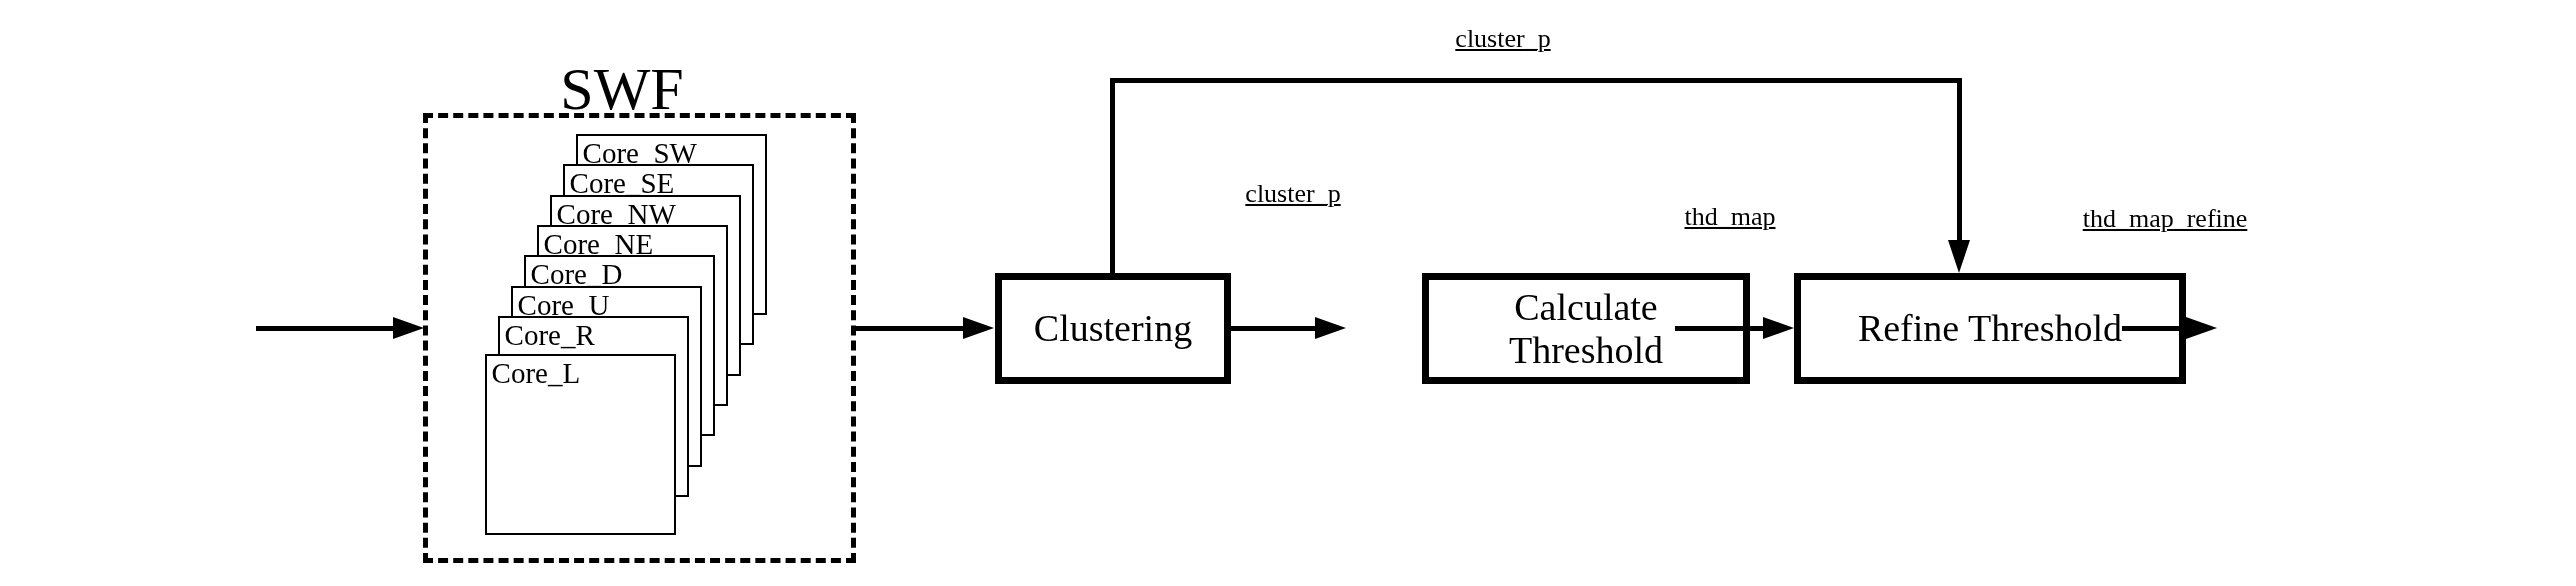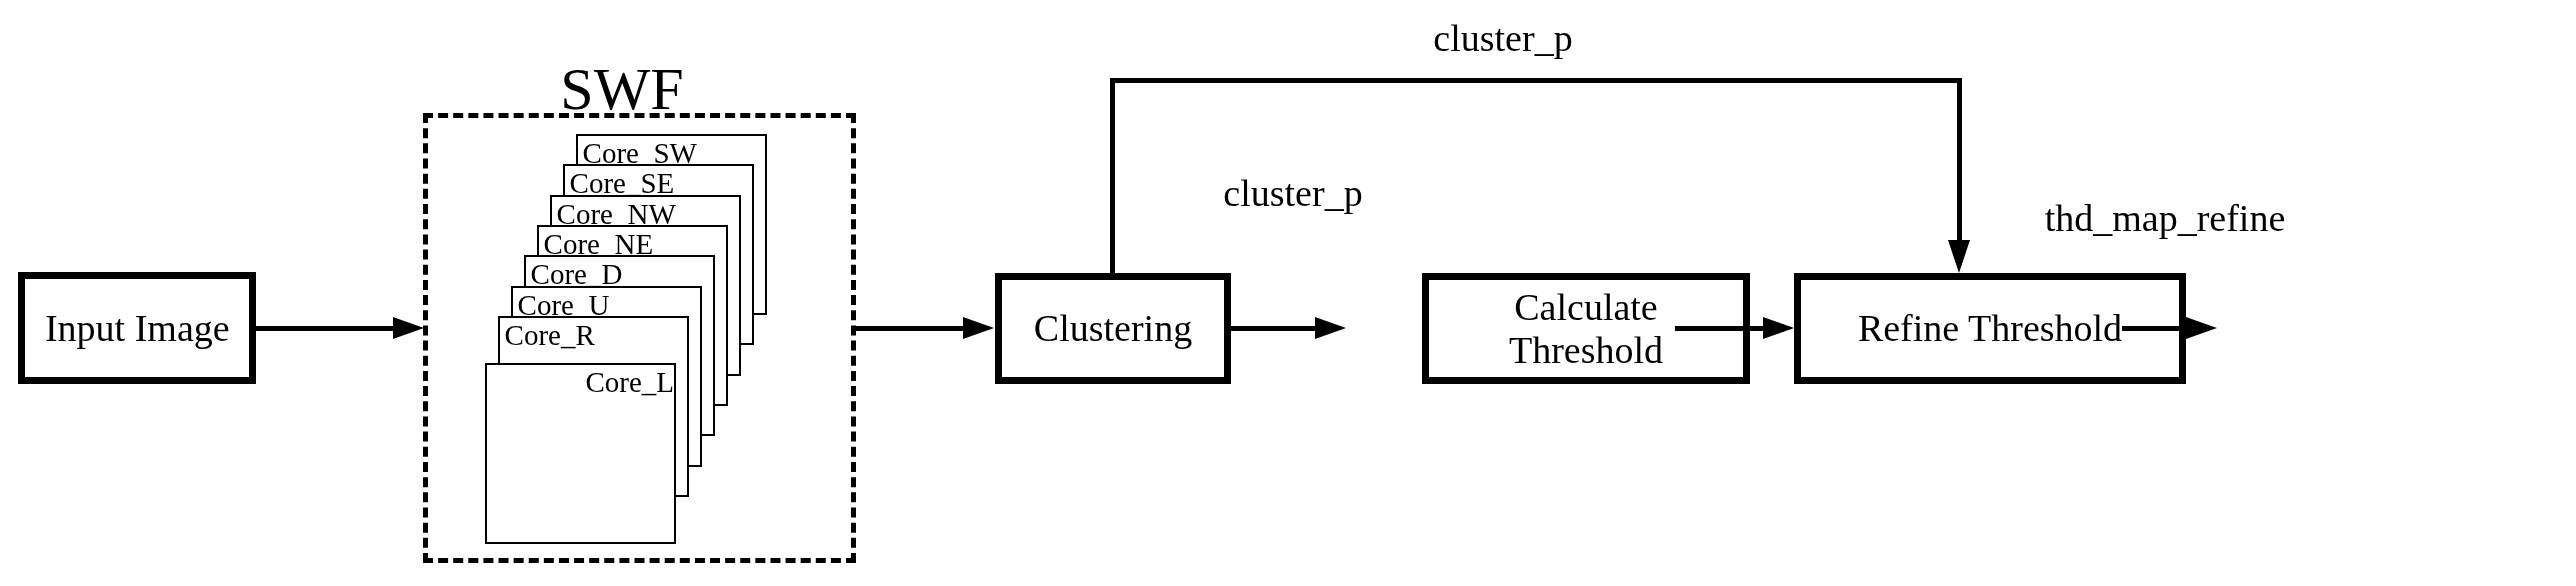--- a/index.html
+++ b/index.html
@@ -62,33 +62,31 @@
   .head-down{
     position:absolute;width:0;height:0;
     border-left:11.7px solid transparent;
     border-right:11.7px solid transparent;
     border-top:33px solid #000;
   }
   
   .siglabel{
     position:absolute;
     transform:translateX(-50%);
-    font-size:38px;line-height:55px;
+    font-size:26px;line-height:55px;
     text-align:left;
     white-space:nowrap;
+    text-decoration:underline;
   }
 </style>
 </head>
 <body>
 
 <div class="canvas">
 
-  <div class="node" style="left:18.3px;top:272px;width:238px;height:112px;">
-    <span>Input Image</span>
-  </div>
 
   <div class="hline" style="left:256px;top:326px;width:138px;"></div>
   <div class="head-right" style="left:393px;top:317px;"></div>
 
   <div class="swf-title">SWF</div>
   <div class="swf"></div>
 
   <div class="card" style="left:576px;top:134px;z-index:1;">
     <span>Core_SW</span>
   </div>
@@ -103,21 +101,21 @@
   </div>
   <div class="card" style="left:524px;top:255px;z-index:5;">
     <span>Core_D</span>
   </div>
   <div class="card" style="left:511px;top:286px;z-index:6;">
     <span>Core_U</span>
   </div>
   <div class="card" style="left:498px;top:316px;z-index:7;">
     <span>Core_R</span>
   </div>
-  <div class="card" style="left:485px;top:363px;z-index:8;text-align:right;">
+  <div class="card" style="left:485px;top:354px;z-index:8;">
     <span>Core_L</span>
   </div>
 
   <div class="hline" style="left:856px;top:326px;width:110px;"></div>
   <div class="head-right" style="left:963px;top:317px;"></div>
 
   <div class="node" style="left:995px;top:273px;width:236px;height:111px;">
     <span>Clustering</span>
   </div>
 
@@ -131,20 +129,21 @@
     <div>cluster_p</div>
   </div>
   <div class="hline" style="left:1231px;top:326px;width:85px;"></div>
   <div class="head-right" style="left:1315px;top:317px;"></div>
 
   <div class="node" style="left:1422px;top:273px;width:328px;height:111px;">
     <span>Calculate</span>
     <span>Threshold</span>
   </div>
 
+  <div class="siglabel" style="left:1730px;top:189px;">thd_map</div>
   <div class="hline" style="left:1675px;top:326px;width:89px;"></div>
   <div class="head-right" style="left:1763px;top:317px;"></div>
 
   <div class="node" style="left:1794px;top:273px;width:392px;height:111px;">
     <span>Refine Threshold</span>
   </div>
 
   <div class="siglabel" style="left:2165px;top:191px;">thd_map_refine</div>
   <div class="hline" style="left:2122px;top:326px;width:65px;"></div>
   <div class="head-right" style="left:2186px;top:317px;"></div>

